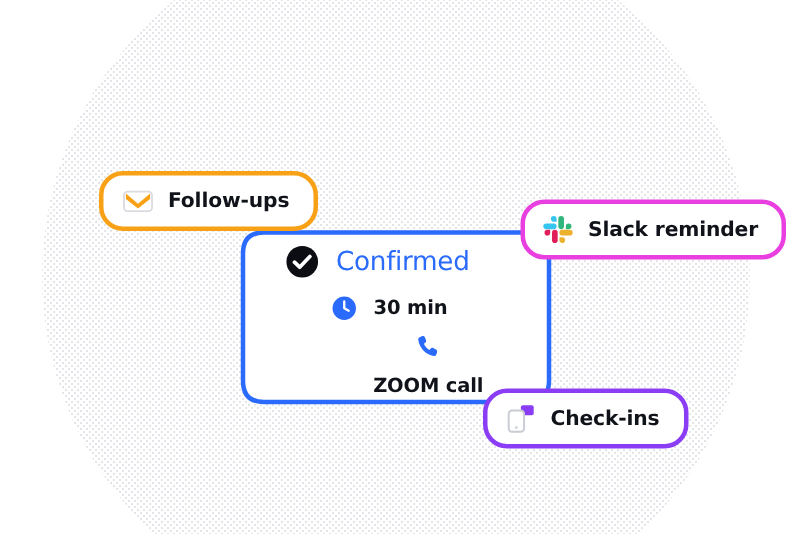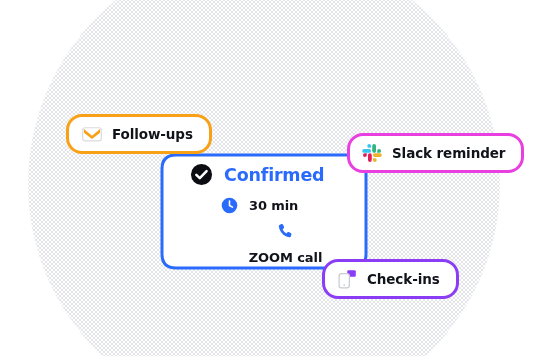--- a/index.html
+++ b/index.html
@@ -95,21 +95,21 @@
     display: flex;
     align-items: center;
     gap: 11px;
   }
   #row-confirmed { margin-bottom: 11px; }
   #row-duration  { margin-bottom: 8px; padding-left: 31px; }
   #row-calltype  { padding-left: 31px; flex-direction: column; }
 
   #confirmed-text {
     font-size: 17.5px;
-    font-weight: 700;
+    font-weight: 400;
     color: #2B6BFB;
     letter-spacing: -0.2px;
   }
   .meta-text {
     font-size: 13px;
     font-weight: 700;
     color: #11131a;
     letter-spacing: -0.1px;
   }
   .meta-icon { width: 17px; height: 17px; flex: none; display: block; }

